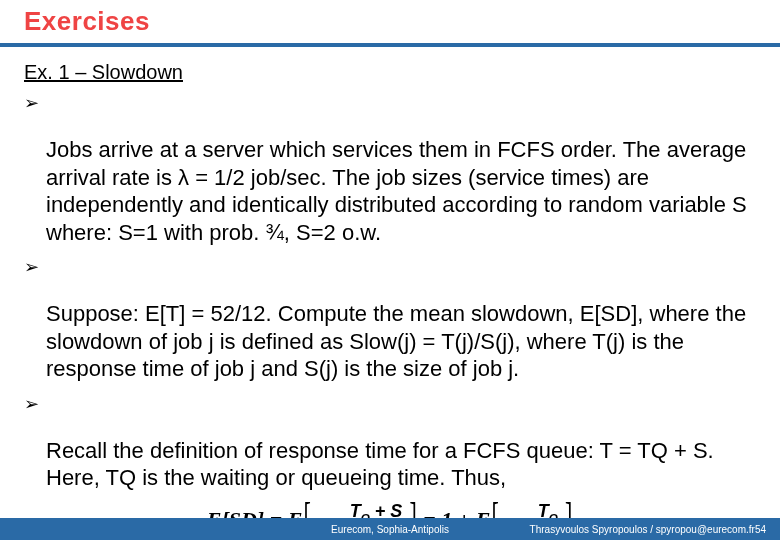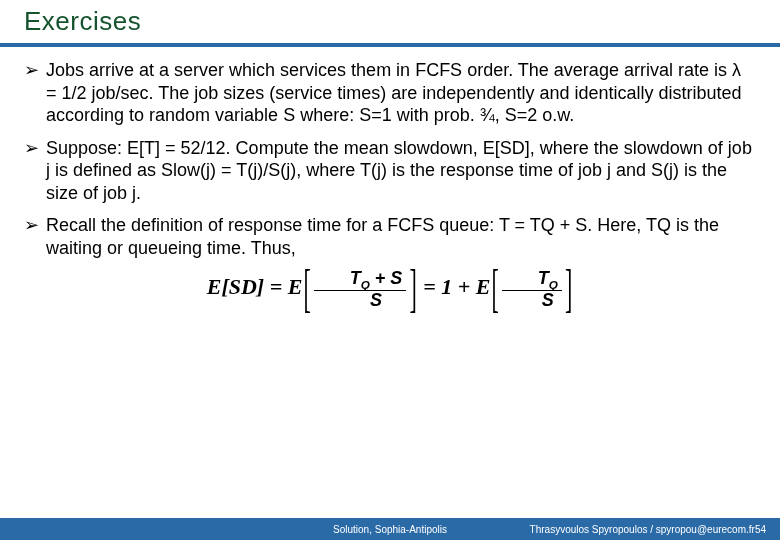--- a/index.html
+++ b/index.html
@@ -13,22 +13,22 @@
     position: relative;
   }
   .header {
     width: 100%;
     padding: 6px 20px 6px 24px;
     box-sizing: border-box;
     border-bottom: 4px solid #2a6aa6;
   }
   .header-title {
     font-size: 26px;
-    font-weight: normal;
-    color: #14532d;
+    font-weight: bold;
+    color: #ef4444;
     letter-spacing: 0.5px;
   }
   .content {
     padding: 8px 24px 0 24px;
     box-sizing: border-box;
   }
   .section-title {
     font-size: 20px;
     text-decoration: underline;
     color: #000;
@@ -42,23 +42,24 @@
   .bullet-mark {
     flex: 0 0 auto;
     width: 22px;
     font-size: 18px;
     color: #000;
     line-height: 1.25;
     font-family: Arial, sans-serif;
   }
   .bullet-text {
     flex: 1 1 auto;
-    font-size: 18px;
+    font-size: 22px;
     color: #000;
     line-height: 1.25;
+    margin-top: 44px;
   }
   .serif {
     font-family: Liberation Sans, sans-serif;
     margin-left: 32px;
   }
   .equation {
     text-align: center;
     margin: 10px 0;
   }
   .equation-inline {
@@ -120,20 +121,21 @@
 </style>
 </head>
 <body>
 
 <div class="header">
   <div class="header-title">Exercises</div>
 </div>
 
 <div class="content">
 
+  <div class="section-title">Ex. 1 – Slowdown</div>
 
   <div class="bullet">
     <div class="bullet-mark">➢</div>
     <div class="bullet-text">Jobs arrive at a server which services them in FCFS order. The average arrival rate is λ = 1/2 job/sec. The job sizes (service times) are independently and identically distributed according to random variable S where: S=1 with prob. ¾, S=2 o.w.</div>
   </div>
 
   <div class="bullet">
     <div class="bullet-mark">➢</div>
     <div class="bullet-text">Suppose: E[T] = 52/12. Compute the mean slowdown, E[SD], where the slowdown of job j is defined as Slow(j) = T(j)/S(j), where T(j) is the response time of job j and S(j) is the size of job j.</div>
   </div>
@@ -159,15 +161,15 @@
         <span class="num"><span class="serif">T<span class="sub">Q</span></span></span>
         <span class="den"><span class="serif">S</span></span>
       </span><span class="bracket">]</span>
     </span>
   </div>
 
 </div>
 
 <div class="footer">
   <span>Thrasyvoulos Spyropoulos / spyropou@eurecom.fr</span>
-  <span class="footer-center">Solution, Sophia-Antipolis</span>
+  <span class="footer-center">Eurecom, Sophia-Antipolis</span>
   <span>54</span>
 </div>
 
 </body></html>

